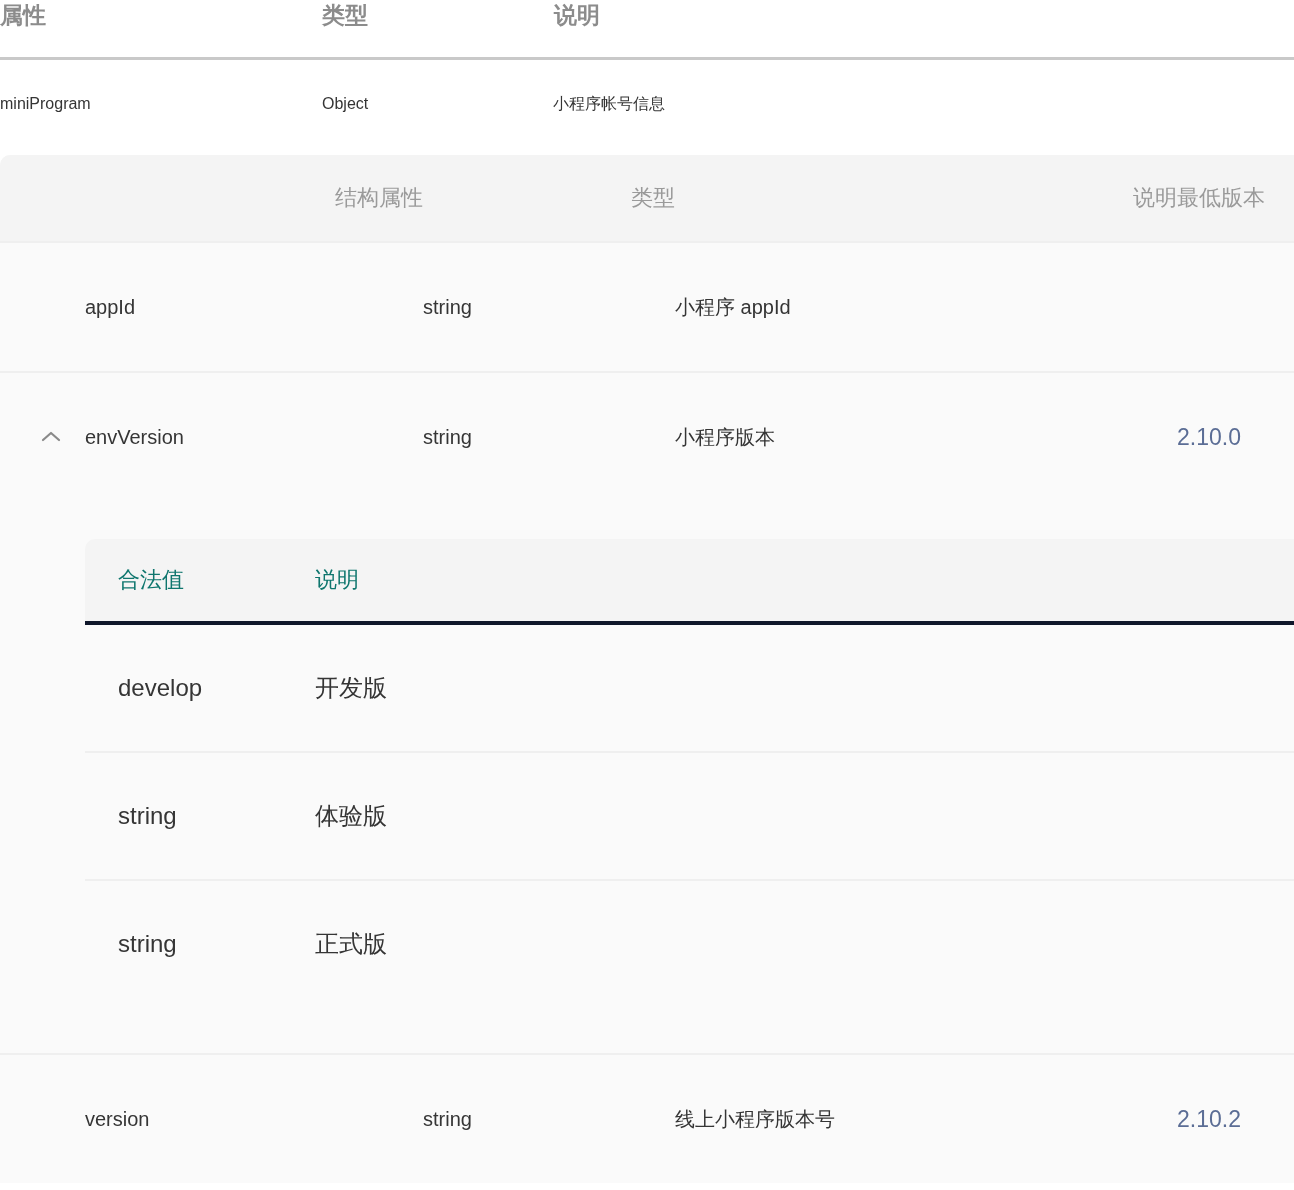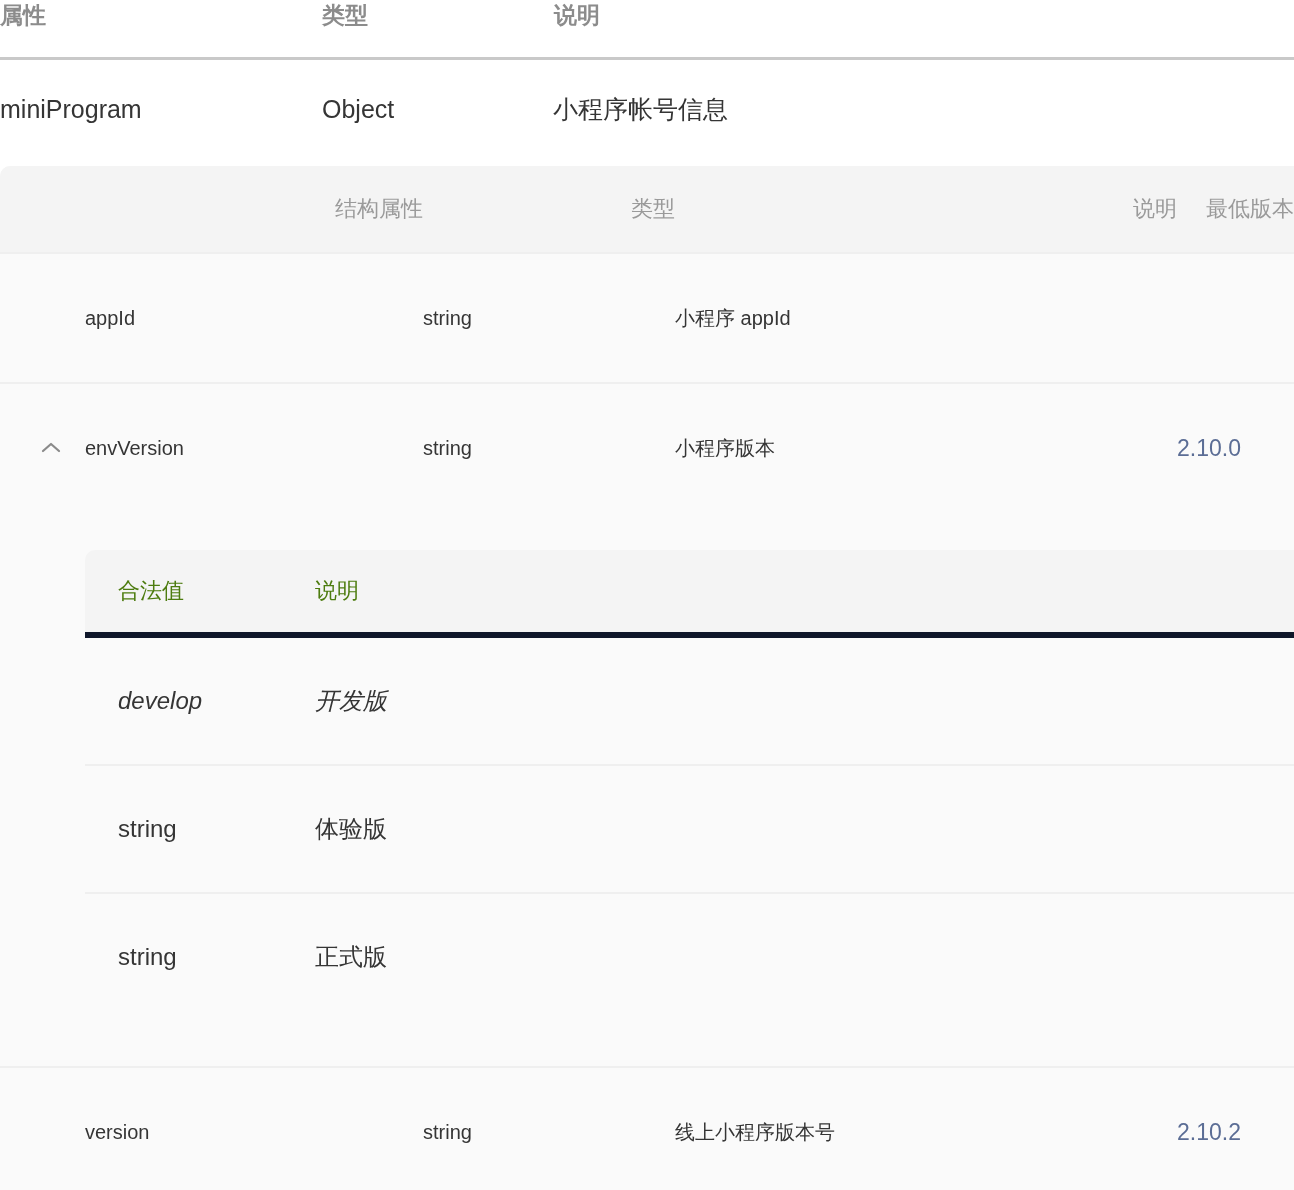--- a/index.html
+++ b/index.html
@@ -39,21 +39,21 @@
     color: #8c8c8c;
     padding: 0 0 26px 0;
     vertical-align: top;
     border-bottom: 3px solid #c9c9c9;
   }
   .outer-table thead th.gap-left {
     border-left: 2px solid #ffffff;
     padding-left: 0;
   }
   .outer-table tbody td {
-    font-size: 25px;
+    font-size: 16px;
     color: #353535;
     padding: 34px 0 0 0;
     vertical-align: top;
     line-height: 1.2;
   }
 
   
   .nested-wrap {
     margin-top: 42px;
     width: 1294px;
@@ -77,21 +77,21 @@
     text-align: right;
     font-weight: normal;
     font-size: 22px;
     color: #9a9a9a;
     height: 86px;
     padding: 0;
     vertical-align: middle;
     white-space: nowrap;
   }
   .nested-table thead th.first { padding-left: 85px; border-top-left-radius: 10px; }
-  .nested-table thead th.ver   { text-align: right; }
+  .nested-table thead th.ver   { text-align: left; }
 
   .nested-table tbody tr.field-row > td {
     font-size: 20px;
     color: #353535;
     height: 128px;
     padding: 0;
     vertical-align: middle;
     border-top: 2px solid #efefef;
   }
   .nested-table tbody tr.field-row > td.first {
@@ -134,36 +134,36 @@
     border-top-left-radius: 10px;
   }
   .sub-table col.s-val  { width: 230px; }
   .sub-table col.s-desc { width: 979px; }
 
   .sub-table thead tr { background: #f4f4f4; }
   .sub-table thead th {
     text-align: left;
     font-weight: normal;
     font-size: 22px;
-    color: #4d7c0f;
+    color: #0f766e;
     height: 82px;
     padding: 0;
     vertical-align: middle;
   }
   .sub-table thead th.first { padding-left: 33px; border-top-left-radius: 10px; }
 
   .sub-table tbody td {
     font-size: 24px;
     color: #353535;
     height: 126px;
     padding: 0;
     vertical-align: middle;
     border-top: 2px solid #efefef;
   }
-  .sub-table tbody tr:first-child td { border-top: 6px solid #0f172a; font-style: italic; }
+  .sub-table tbody tr:first-child td { border-top: 4px solid #0f172a; }
   .sub-table tbody td.first { padding-left: 33px; }
 </style>
 </head>
 <body>
 
 <div class="doc-root">
 
   <table class="outer-table">
     <colgroup>
       <col class="c-attr">

